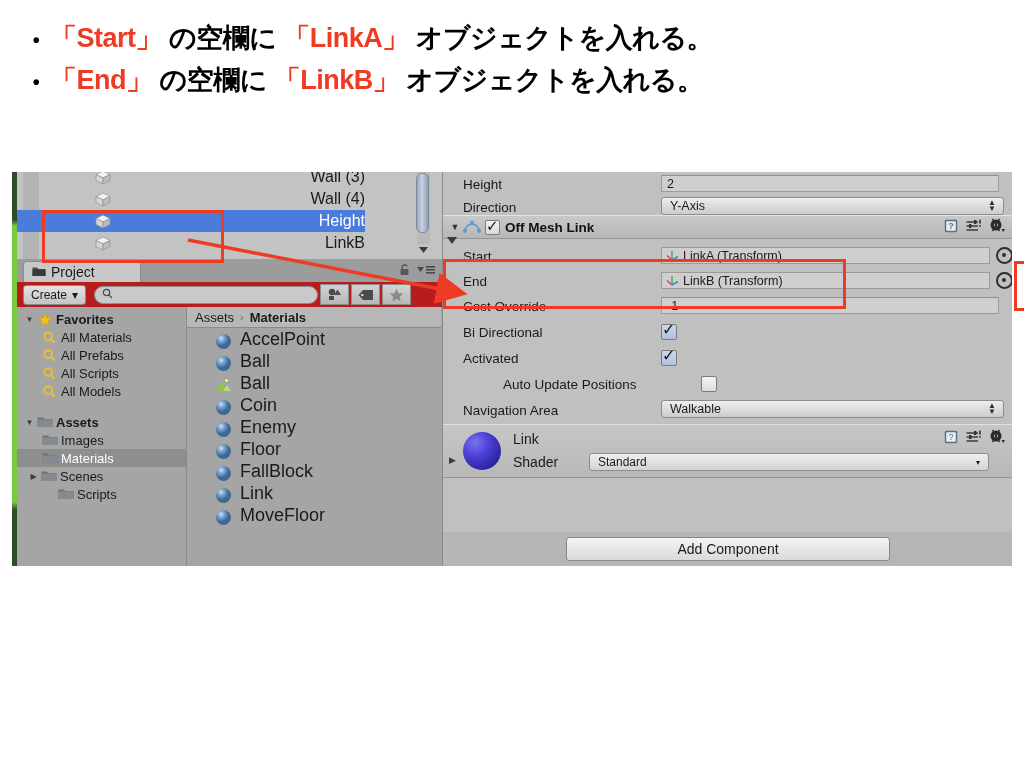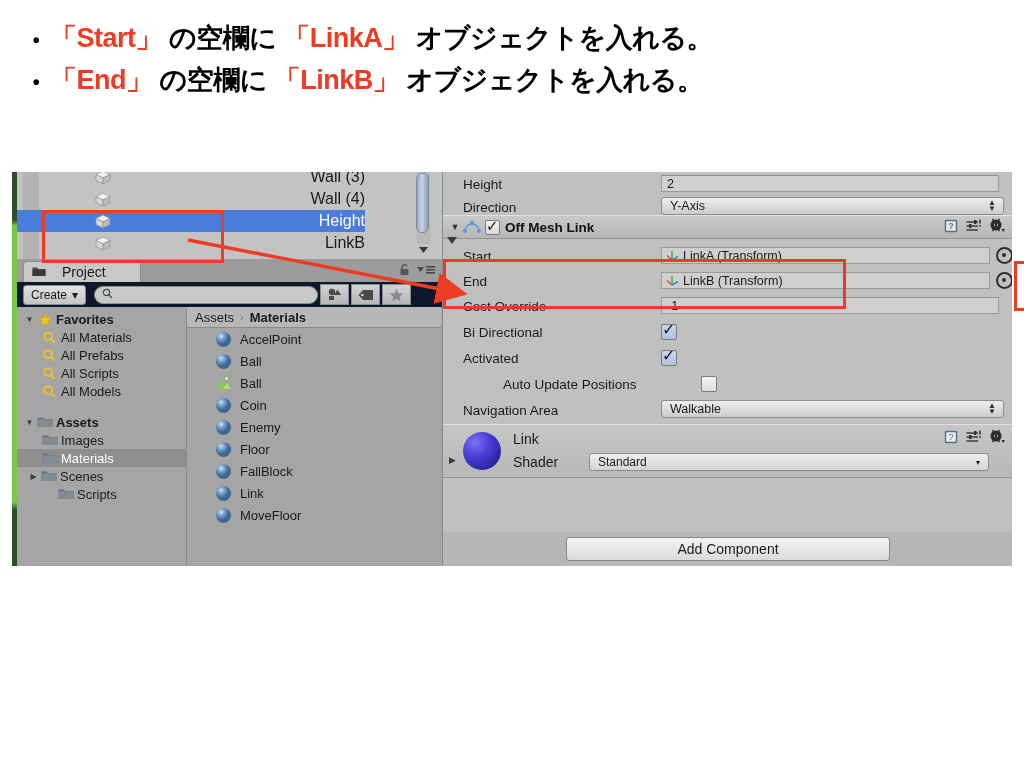--- a/index.html
+++ b/index.html
@@ -111,30 +111,30 @@
     position: absolute; left: 0; top: 0; width: 425px; height: 23px;
     background: #9c9c9c;
     border-bottom: 1px solid #7f7f7f;
   }
   .proj-tab {
     position: absolute; left: 6px; top: 2px;
     width: 118px; height: 21px;
     background: #c8c8c8;
     border: 1px solid #8c8c8c; border-bottom: none;
     border-radius: 4px 4px 0 0;
-    display: flex; align-items: center; gap: 16px;
+    display: flex; align-items: center; gap: 5px;
     padding-left: 8px;
     font-size: 14px; color: #1a1a1a;
     box-sizing: border-box;
   }
   .proj-tabicons { position: absolute; right: 6px; top: 4px; display: flex; align-items: center; gap: 6px; }
 
   .proj-toolbar {
     position: absolute; left: 0; top: 23px; width: 425px; height: 25px;
-    background: #0f172a;
+    background: #b91c1c;
     border-bottom: 1px solid #8a8a8a;
     display: flex; align-items: center;
   }
   .btn-create {
     margin-left: 6px; height: 18px;
     padding: 0 7px;
     background: linear-gradient(180deg,#e3e3e3,#c4c4c4);
     border: 1px solid #888; border-radius: 3px;
     font-size: 12px; color: #1a1a1a;
     display: flex; align-items: center; gap: 5px;
@@ -185,22 +185,22 @@
     font-size: 13px; color: #1a1a1a;
   }
   .trow.sel { background: #8e8e8e; color: #ffffff; }
   .trow .tri { width: 13px; flex: 0 0 13px; text-align: center; font-size: 8px; color: #3c3c3c; }
   .trow .ic { width: 17px; flex: 0 0 17px; display: flex; align-items: center; justify-content: center; }
   .trow .lbl { margin-left: 3px; white-space: nowrap; }
   .trow.bold .lbl { font-weight: bold; }
   .spacer { height: 13px; }
 
   .arow {
-    height: 22px; display: flex; align-items: center;
-    font-size: 13px; color: #1a1a1a;
+    height: 22px; display: flex; align-items: flex-end;
+    font-size: 18px; color: #1a1a1a;
     padding-left: 28px;
   }
   .arow .ic { width: 20px; flex: 0 0 20px; display: flex; align-items: center; }
   .arow .lbl { margin-left: 5px; }
 
   
   #inspector {
     position: absolute; left: 430px; top: 0; width: 570px; height: 394px;
     background: #c0c0c0;
     border-left: 1px solid #8a8a8a;

